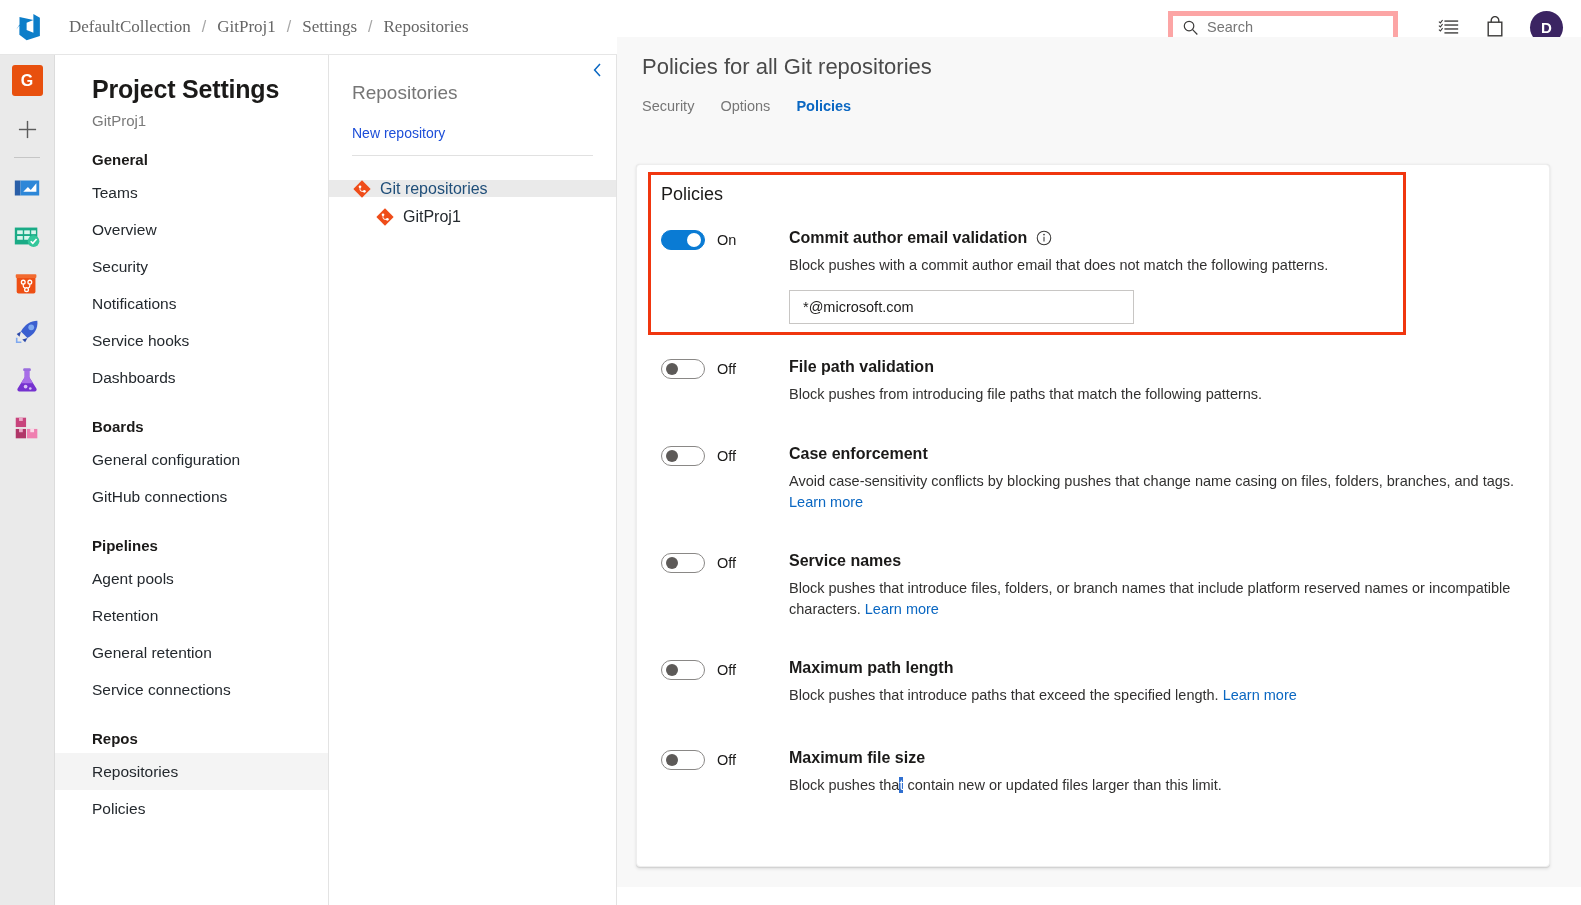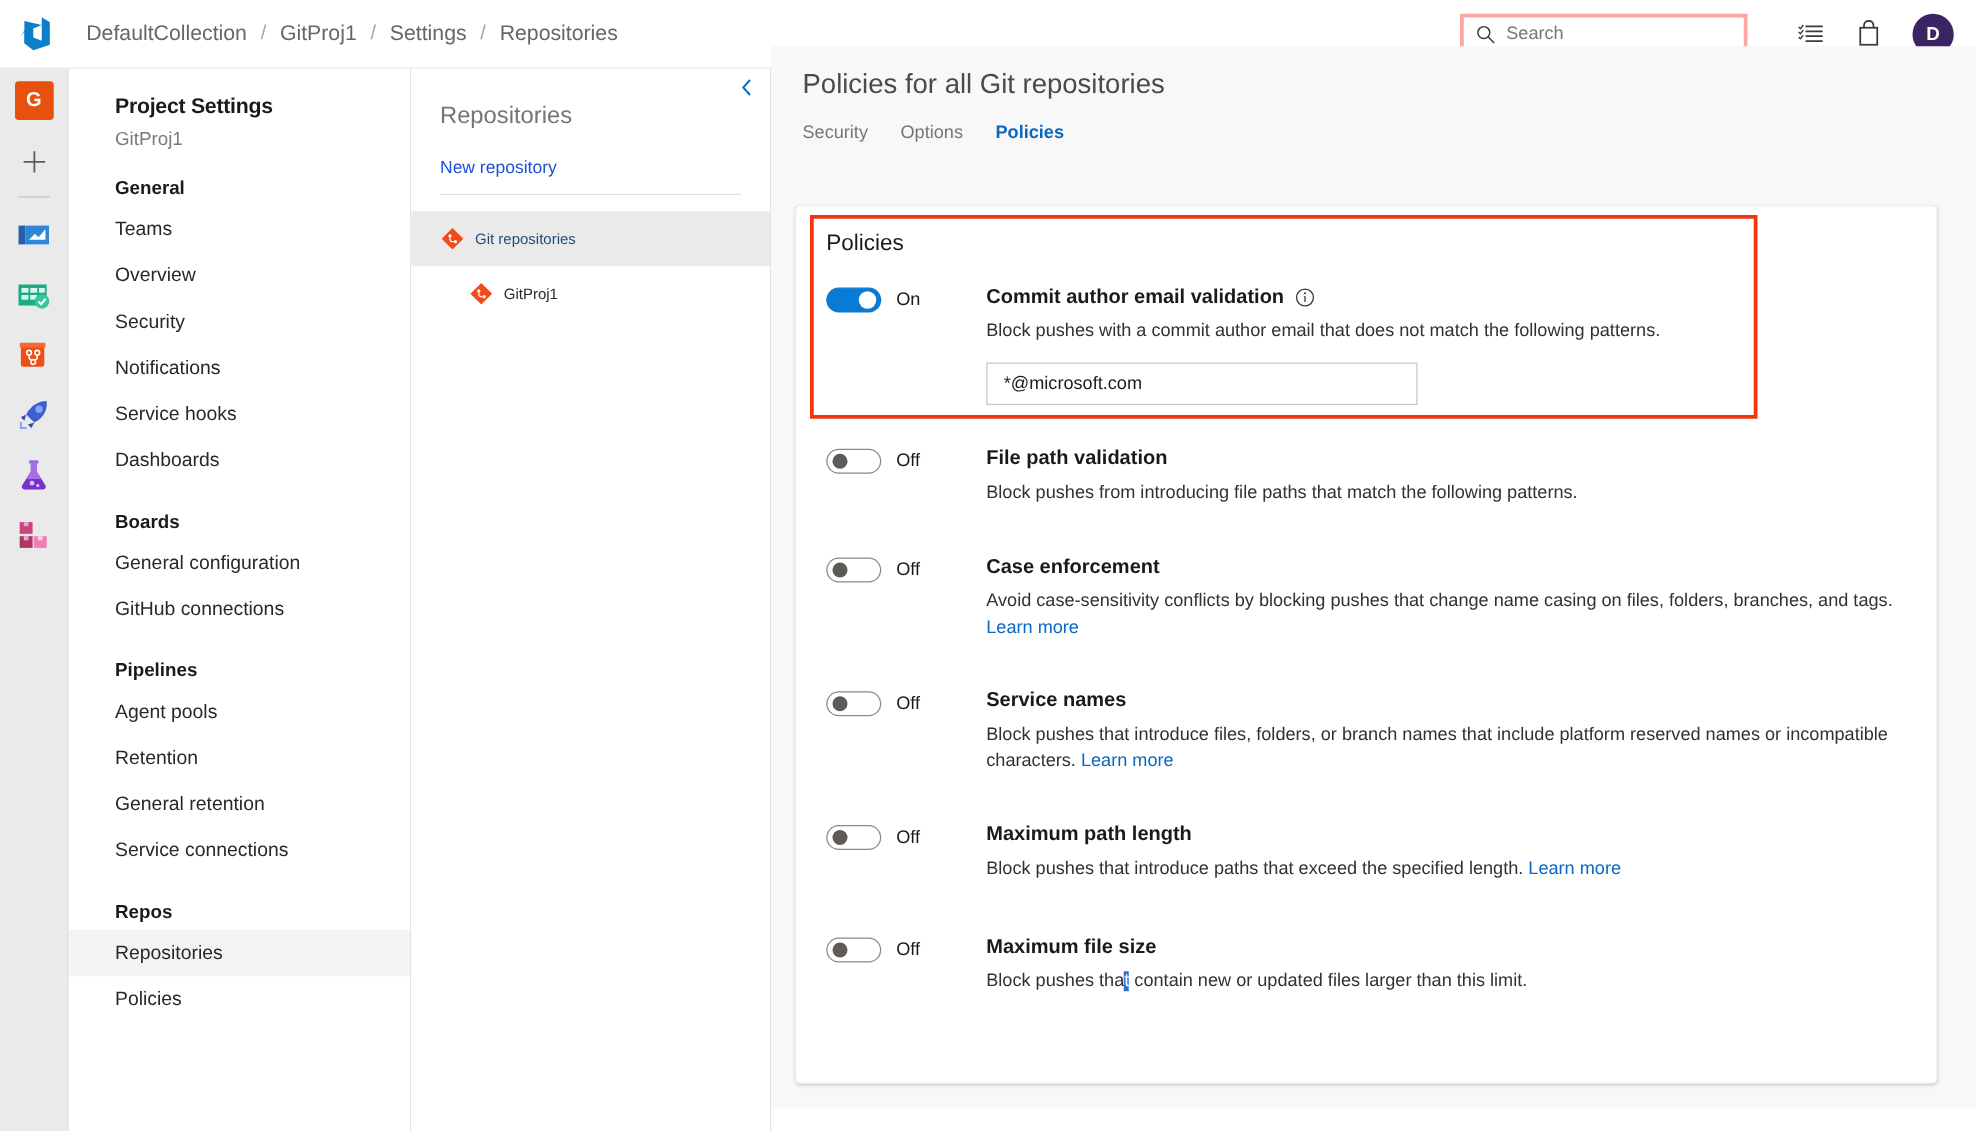--- a/index.html
+++ b/index.html
@@ -13,26 +13,26 @@
   .app{position:relative;width:1581px;height:905px;}
 
   
   .topbar{
     position:absolute;left:0;top:0;width:1581px;height:55px;
     background:#ffffff;border-bottom:1px solid #e6e6e6;
     display:flex;align-items:center;box-sizing:border-box;
   }
   .azlogo{width:56px;height:55px;display:flex;align-items:center;justify-content:center;flex:none;}
   .breadcrumb{display:flex;align-items:center;font-size:17px;color:#666666;padding-left:13px;}
-  .crumb{white-space:nowrap;}
+  .crumb{white-space:nowrap;font-family:Liberation Serif, serif;}
   .crumb.clickable{cursor:pointer;}
   .crumb-sep{color:#a6a6a6;padding:0 11px;font-size:16px;}
   .topbar-right{margin-left:auto;display:flex;align-items:center;padding-right:18px;}
   .searchbox{
-    width:230px;height:32px;border:3px solid #fca5a5;background:#fff;
+    width:230px;height:32px;border:5px solid #fca5a5;background:#fff;
     display:flex;align-items:center;box-sizing:border-box;margin-right:28px;
   }
   .search-ico{width:34px;display:flex;align-items:center;justify-content:center;flex:none;}
   .search-ph{font-size:14.5px;color:#767676;}
   .topicon{width:46px;height:40px;display:flex;align-items:center;justify-content:center;cursor:pointer;}
   .avatar{
     width:33px;height:33px;border-radius:50%;background:#3b2462;color:#fff;
     display:flex;align-items:center;justify-content:center;font-size:15px;
     font-weight:600;margin-left:12px;cursor:pointer;
   }
@@ -54,21 +54,21 @@
   }
   .rail-div{width:26px;height:1px;background:#c6c6c6;margin:9px 0 6px 0;}
   .rail-item{width:40px;height:48px;display:flex;align-items:center;justify-content:center;cursor:pointer;}
 
   
   .psnav{
     position:absolute;left:55px;top:55px;width:274px;height:850px;
     background:#ffffff;border-right:1px solid #e3e3e3;box-sizing:border-box;
     overflow:hidden;
   }
-  .ps-title{font-size:17px;font-weight:600;color:#1b1a19;padding:20px 0 0 37px;letter-spacing:-.2px;}
+  .ps-title{font-size:25px;font-weight:600;color:#1b1a19;padding:20px 0 0 37px;letter-spacing:-.2px;}
   .ps-sub{font-size:15px;color:#7a7a7a;padding:8px 0 0 37px;}
   .ps-group{font-size:15px;font-weight:700;color:#1b1a19;padding:22px 0 6px 37px;}
   .ps-item{
     font-size:15.5px;color:#24292e;padding:8px 0 8px 37px;cursor:pointer;line-height:21px;
   }
   .ps-item.sel{background:#f4f4f4;}
 
   
   .repopanel{
     position:absolute;left:329px;top:55px;width:288px;height:850px;
@@ -76,22 +76,22 @@
   }
   .collapse-btn{
     position:absolute;right:8px;top:4px;width:22px;height:22px;
     display:flex;align-items:center;justify-content:center;cursor:pointer;
     color:#0a67c2;font-size:15px;
   }
   .rp-title{font-size:19px;color:#767676;padding:27px 0 0 23px;}
   .rp-new{font-size:14px;color:#1d4ed8;padding:21px 0 0 23px;cursor:pointer;}
   .rp-rule{height:1px;background:#e1e1e1;margin:14px 23px 0 23px;}
   .rp-row{
-    display:flex;align-items:center;height:44px;padding-left:23px;cursor:pointer;
-    font-size:12px;box-sizing:border-box;
+    display:flex;align-items:center;height:17px;padding-left:23px;cursor:pointer;
+    font-size:16px;box-sizing:border-box;margin-top:11px;
   }
   .rp-row.sel{background:#eaeaea;}
   .rp-row.sel .rp-label{color:#1f4e79;}
   .rp-row.child{padding-left:46px;}
   .gitico{width:19px;height:19px;margin-right:9px;flex:none;display:flex;align-items:center;justify-content:center;}
   .rp-label{color:#24292e;}
   .rp-spacer{height:13px;}
 
   
   .main{

